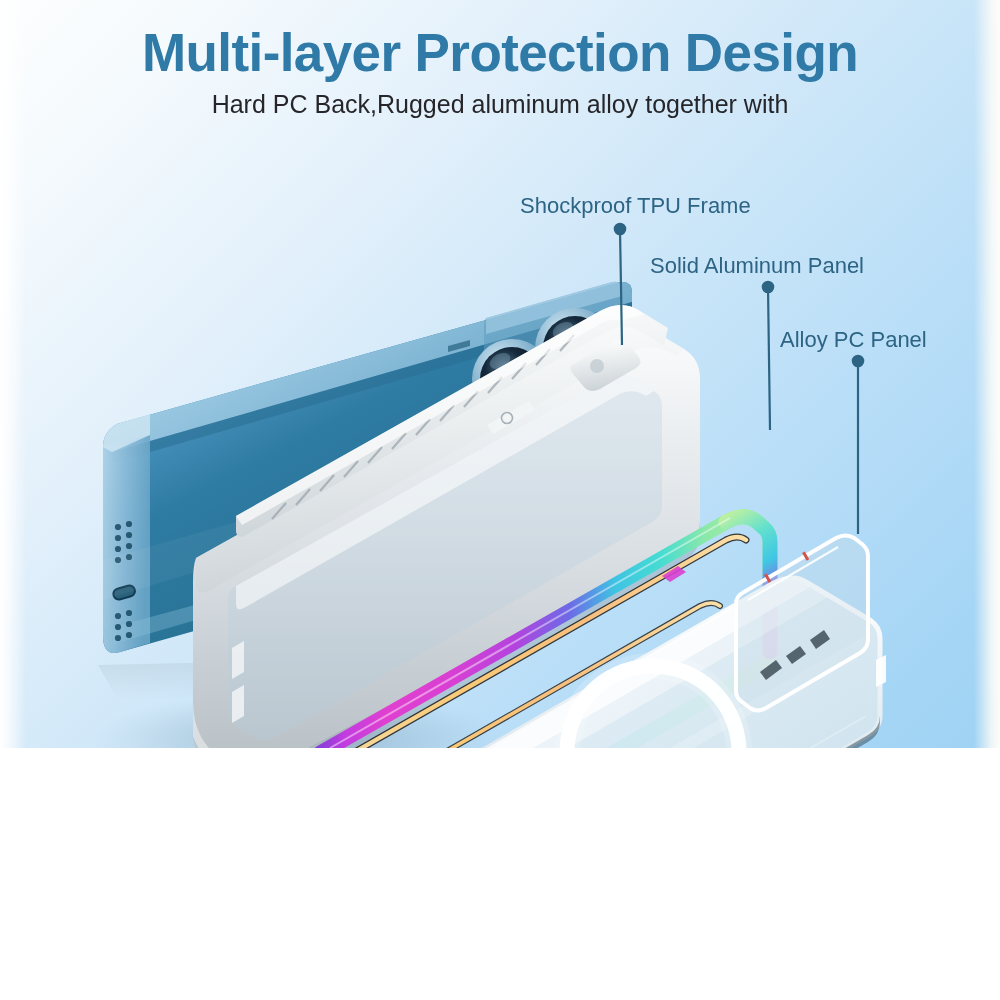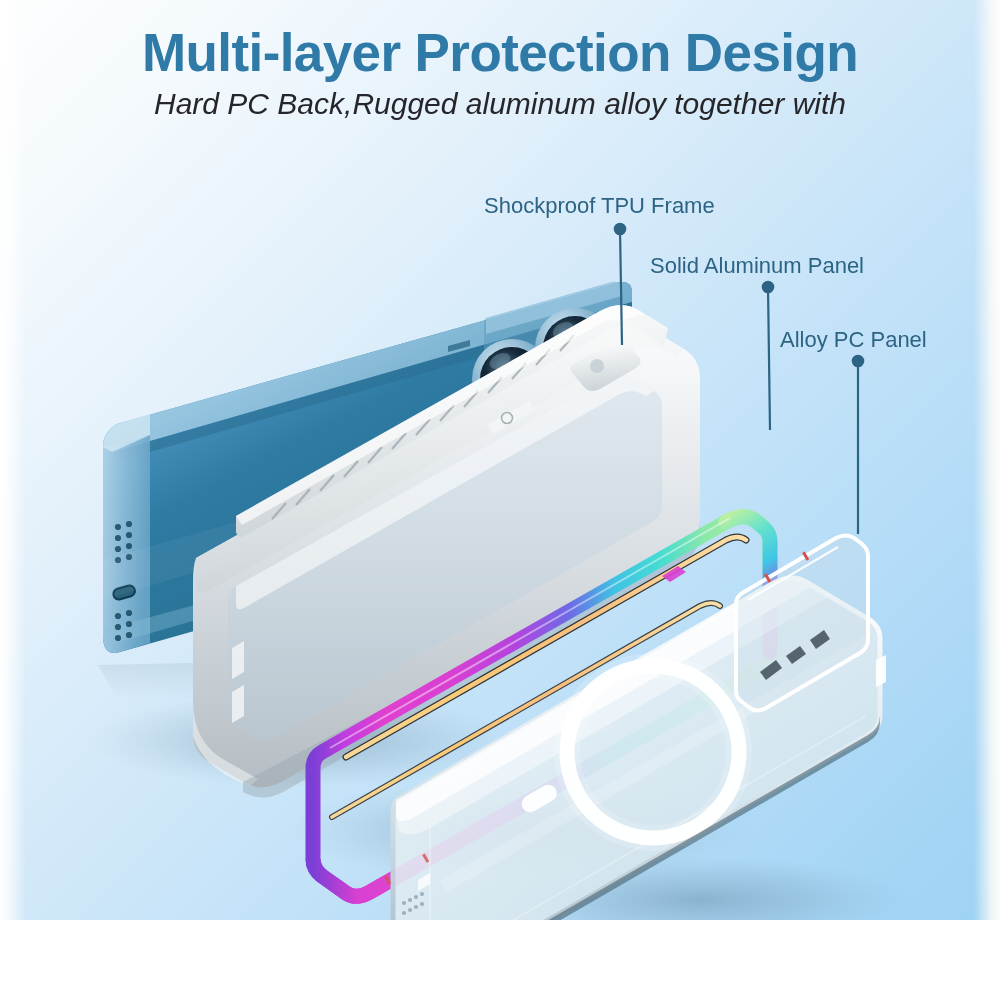--- a/index.html
+++ b/index.html
@@ -4,21 +4,21 @@
 <title>Multi-layer Protection Design</title>
 <style>
   * { margin:0; padding:0; box-sizing:border-box; }
   html, body {
     width:1000px; height:1000px;
     font-family:"Liberation Sans", sans-serif;
     overflow:hidden;
   }
   #stage {
     position:relative;
-    width:1000px; height:920px;
+    width:1000px; height:748px;
     background:
       linear-gradient(135deg,
         #fdfefe 0%,
         #f3f9fd 14%,
         #e4f1fb 30%,
         #d3e9f9 46%,
         #c2e2f8 62%,
         #b2dbf7 78%,
         #a4d5f5 92%,
         #9ed2f4 100%);
@@ -38,35 +38,34 @@
     text-align:center;
     font-size:53px;
     font-weight:bold;
     letter-spacing:-0.6px;
     color:#2f7aa7;
     white-space:nowrap;
   }
   #subline {
     position:absolute; left:0; top:88px; width:1000px;
     text-align:center;
-    font-size:30px;
+    font-size:25px;
     line-height:32px;
     color:#26262a;
-    font-style:italic;
   }
   #subline .l2 { display:block; }
 
   
   .callout-label {
     position:absolute;
     font-size:22px;
     color:#2d6484;
     white-space:nowrap;
   }
-  #callout-tpu   { left:484px; top:193px; }
+  #callout-tpu   { left:520px; top:193px; }
   #callout-alloy { left:650px; top:253px; }
   #callout-pc    { left:780px; top:327px; }
 
   #leaders { position:absolute; left:0; top:0; width:1000px; height:1000px; pointer-events:none; }
 
   
   #art { position:absolute; left:0; top:0; width:1000px; height:1000px; }
 </style>
 </head>
 <body>

